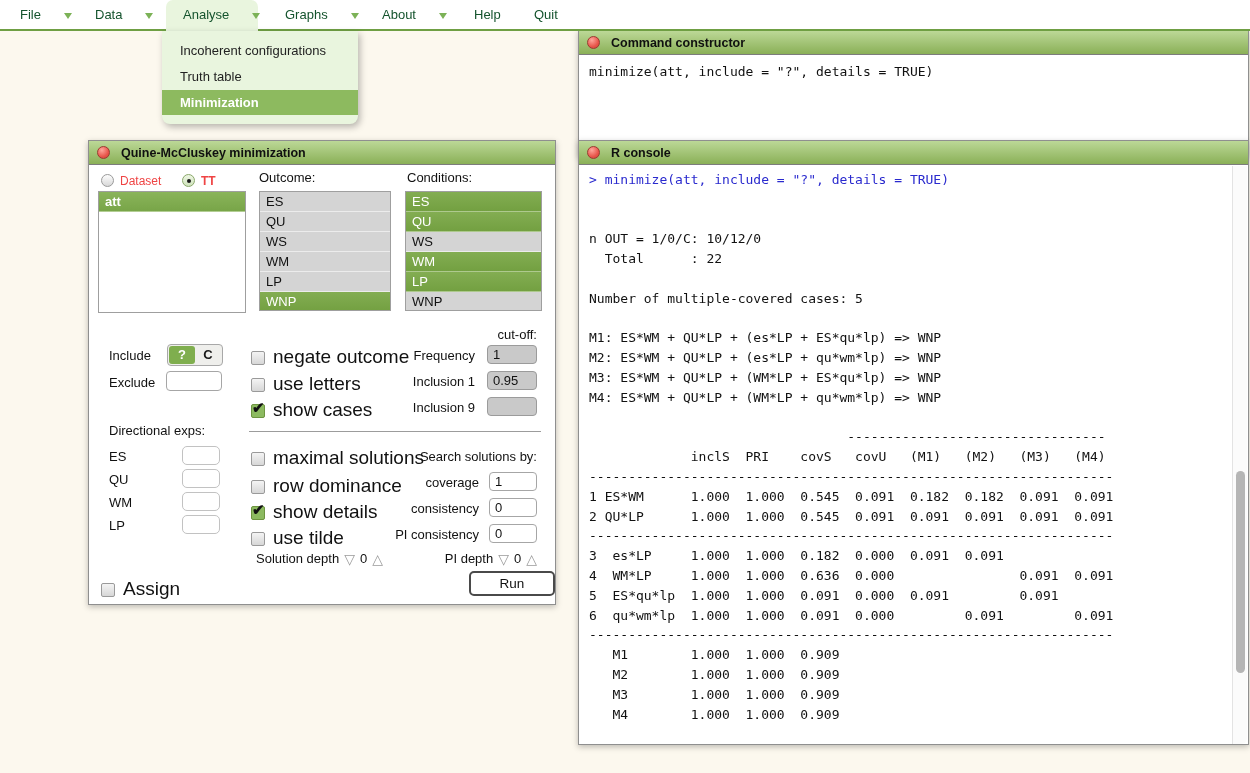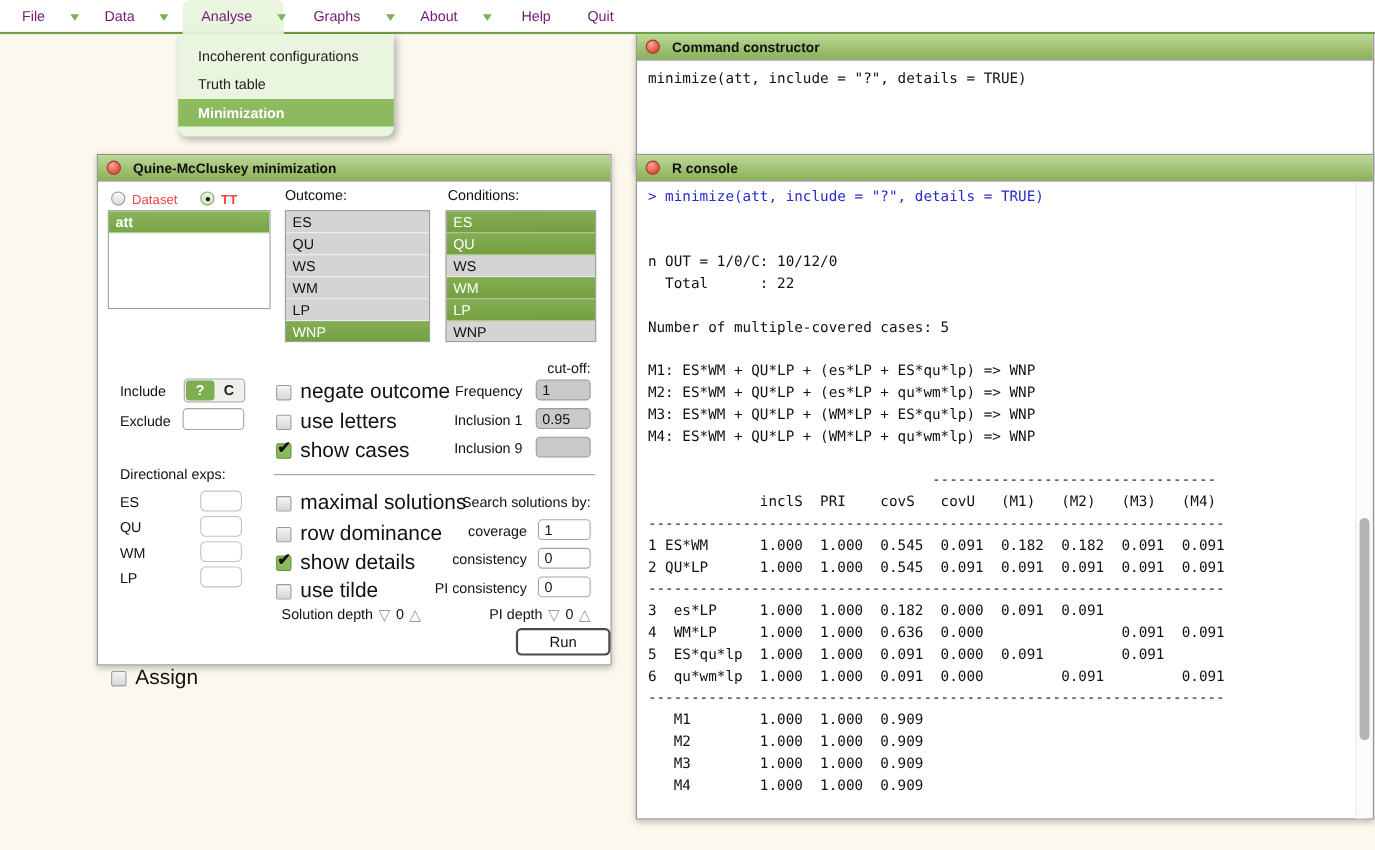--- a/index.html
+++ b/index.html
@@ -8,21 +8,21 @@
     width:1250px; height:773px; position:relative; overflow:hidden;
     background:#fcf8ee;
     font-family:"Liberation Sans", sans-serif;
     color:#222;
   }
 
   
   .menubar { position:absolute; left:0; top:0; width:1250px; height:31px;
              background:#ffffff; border-bottom:2px solid #6f9f43; z-index:3; }
   .menu-item { position:absolute; top:0; height:29px; display:flex; align-items:center;
-               gap:23px; font-size:13px; color:#701a75; cursor:default; z-index:7;text-align:right; }
+               gap:23px; font-size:13px; color:#14532d; cursor:default; z-index:7;text-align:right; }
   .caret { width:0; height:0; border-left:4.5px solid transparent; border-right:4.5px solid transparent;
            border-top:6px solid #7cb257; margin-top:2px; }
   .analyse-tab { position:absolute; left:166px; top:0; width:92px; height:31px;
                  background:#e9f5de; border-radius:7px 7px 0 0; z-index:5; }
 
   
   .dropdown { position:absolute; left:162px; top:31px; width:196px;
               background:#e9f5de; border-radius:0 0 8px 8px;
               box-shadow:2px 3px 7px rgba(0,0,0,0.28); z-index:6; padding:7px 0 9px 0; }
   .dropdown-item { height:26px; line-height:26px; padding-left:18px; font-size:13px; color:#222; }
@@ -155,21 +155,21 @@
   </div>
   <div class="qmc-body">
 
     <div class="abs" style="left:12px; top:8px;">
       <span class="radio"></span><span class="radio-label">Dataset</span>
     </div>
     <div class="abs" style="left:93px; top:8px; font-weight:bold;">
       <span class="radio selected"></span><span class="radio-label">TT</span>
     </div>
 
-    <div class="listbox abs" style="left:9px; top:26px; width:148px; height:90px;">
+    <div class="listbox abs" style="left:9px; top:26px; width:148px; height:122px;">
       <div class="lrow green bold" style="background:linear-gradient(#8ab45a,#78a548);">att</div>
     </div>
 
     <div class="abs field-label" style="left:170px; top:5px;">Outcome:</div>
     <div class="listbox gray abs" style="left:170px; top:26px; width:132px; height:120px;">
       <div class="lrow">ES</div>
       <div class="lrow">QU</div>
       <div class="lrow">WS</div>
       <div class="lrow">WM</div>
       <div class="lrow">LP</div>
@@ -252,21 +252,21 @@
       <span>0</span>
       <span class="spin-arrow">△</span>
     </div>
     <div class="spin-group abs" style="right:18px; top:386px;">
       <span class="field-label">PI depth</span>
       <span class="spin-arrow">▽</span>
       <span>0</span>
       <span class="spin-arrow">△</span>
     </div>
 
-    <div class="abs" style="left:12px; top:413px;margin-top:28px;">
+    <div class="abs" style="left:12px; top:413px;">
       <span class="cb"></span><span class="cb-label">Assign</span>
     </div>
     <div class="run-btn" style="left:380px; top:406px;">Run</div>
 
   </div>
 </div>
 
 <div class="panel" id="console-panel">
   <div class="titlebar">
     <span class="close-btn"></span>

